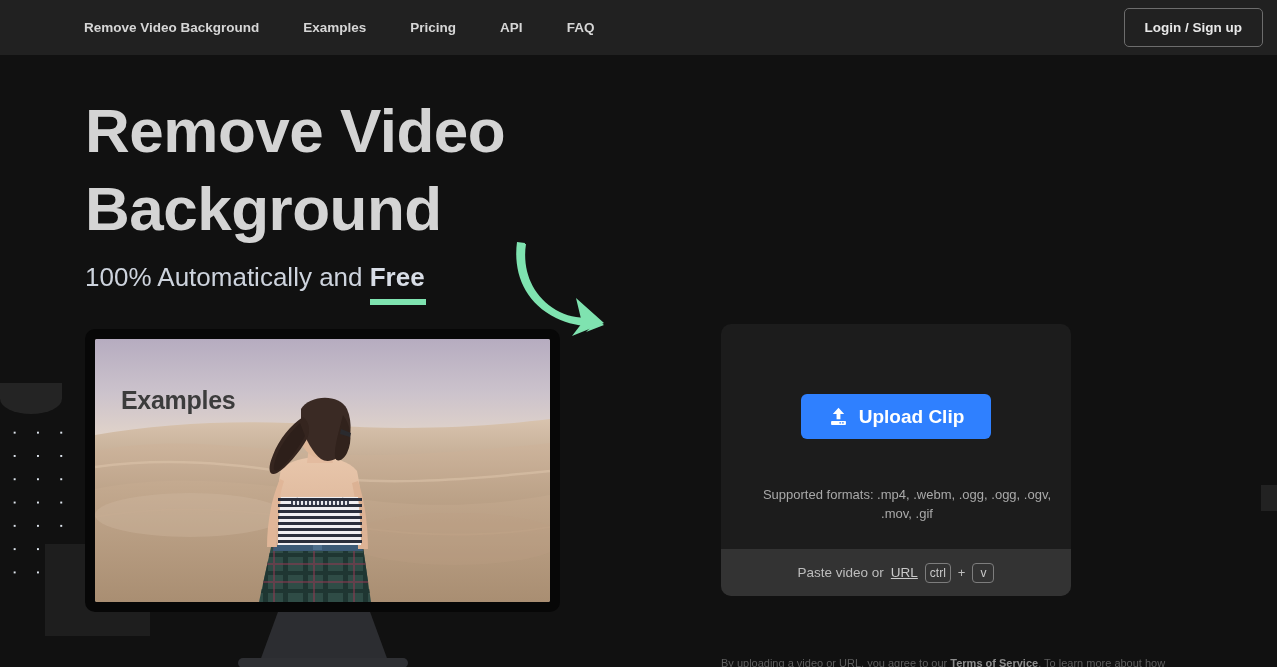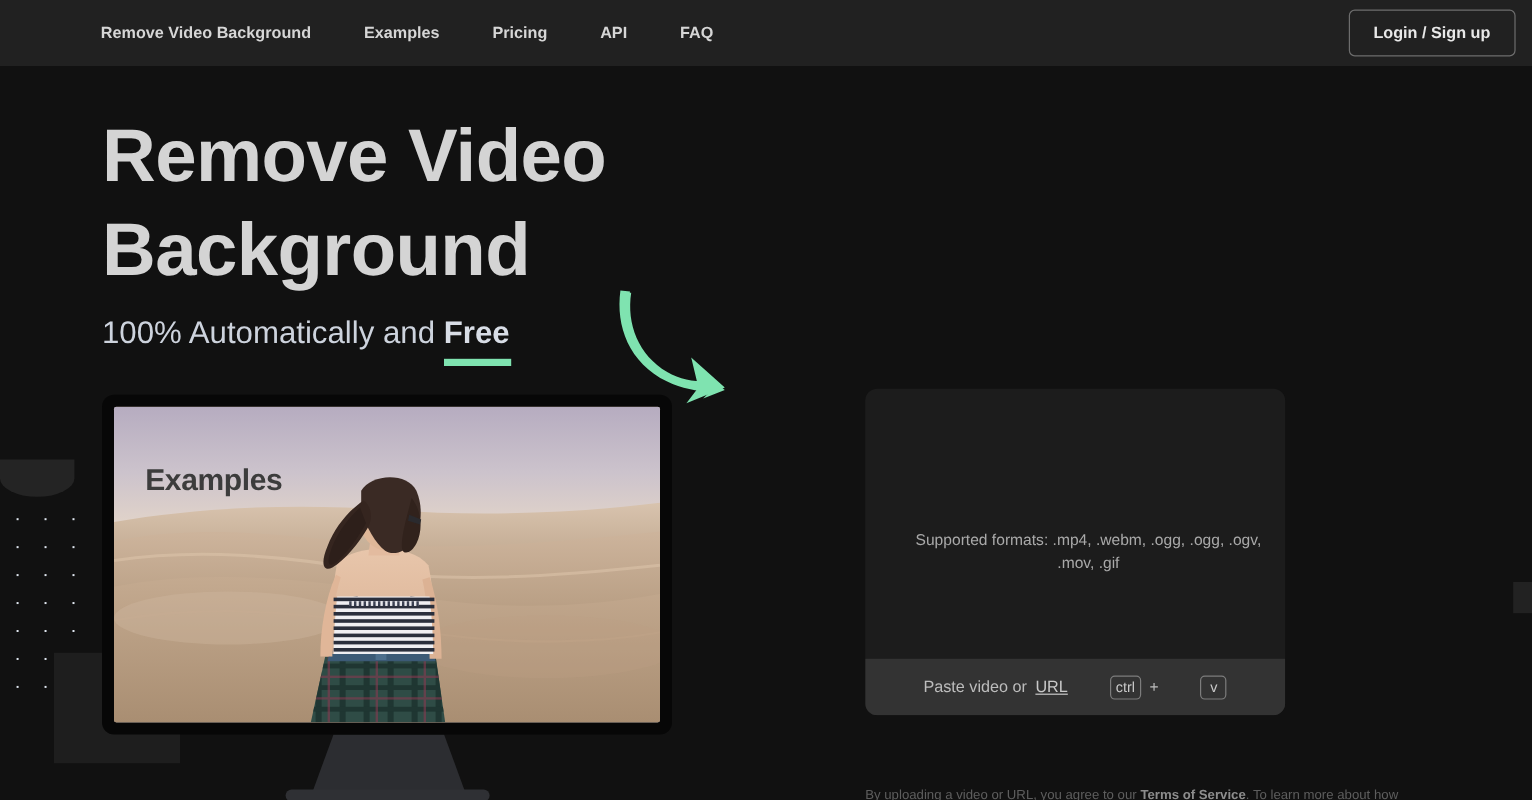--- a/index.html
+++ b/index.html
@@ -285,21 +285,20 @@
     align-items: center;
     justify-content: center;
     min-width: 22px;
     height: 20px;
     padding: 0 4px;
     border: 1px solid #7d7d7d;
     border-radius: 4px;
     font-size: 12px;
     color: #c9c9c9;
     line-height: 1;
-    margin-left: 28px;
   }
   .plus { color: #bdbdbd; font-size: 13px; }
 
   
   .legal {
     position: absolute;
     left: 721px;
     top: 655px;
     width: 560px;
     font-size: 11px;
@@ -469,20 +468,31 @@
       </svg>
       <div class="original-label">Examples</div>
     </div>
   </div>
   <div class="monitor-neck"></div>
   <div class="monitor-foot"></div>
 </div>
 
 <div class="upload-panel">
   <div class="upload-body">
+    <button class="upload-btn">
+      <span>
+        <svg class="upload-icon" viewBox="0 0 24 24" xmlns="http://www.w3.org/2000/svg">
+          <path d="M12 2 L18.5 9 H14.2 V15 H9.8 V9 H5.5 Z" fill="#ffffff"></path>
+          <rect x="3.5" y="17" width="17" height="4.6" rx="1" fill="#ffffff"></rect>
+          <rect x="13" y="18.6" width="2" height="1.4" fill="#2f80ff"></rect>
+          <rect x="16" y="18.6" width="2" height="1.4" fill="#2f80ff"></rect>
+        </svg>
+      </span>
+      <span>Upload Clip</span>
+    </button>
     <div class="supported">Supported formats: .mp4, .webm, .ogg, .ogg, .ogv, .mov, .gif</div>
   </div>
   <div class="paste-bar">
     <span>Paste video or </span>
       <span class="url-link">URL</span>
     <span class="key">ctrl</span>
     <span class="plus">+</span>
     <span class="key">v</span>
   </div>
 </div>

